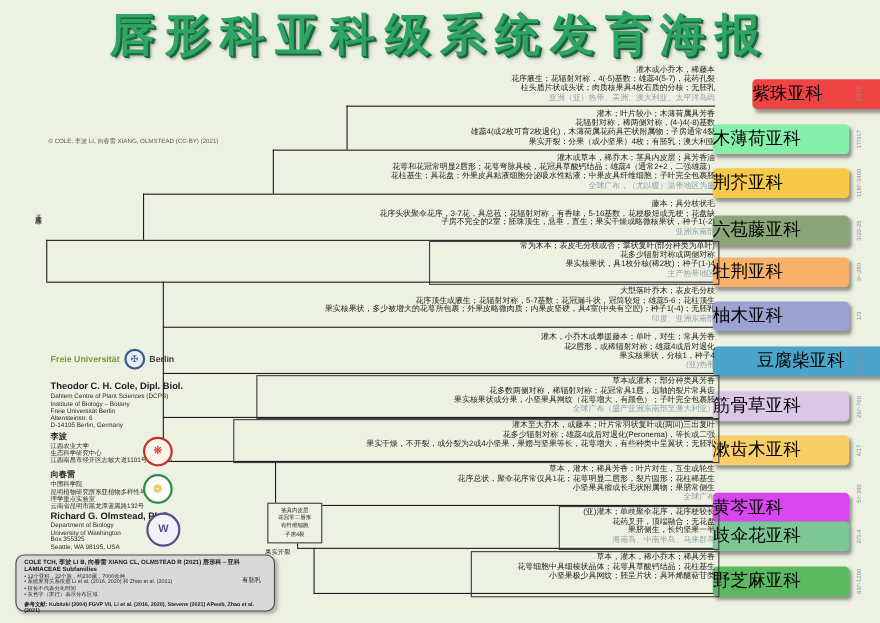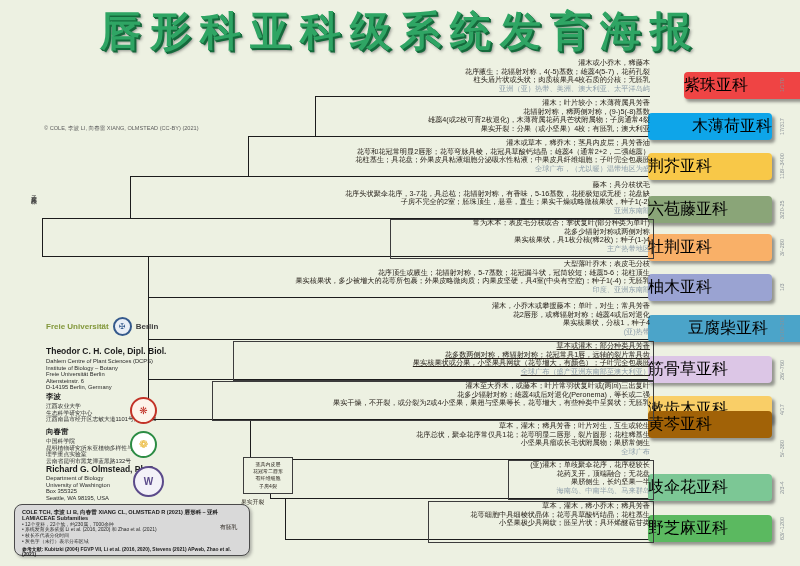--- a/index.html
+++ b/index.html
@@ -87,21 +87,21 @@
     </div>
   <div id="ann-layer">
       <div class="ann" style="top: 59.4px;">
         <div>灌木或小乔木，稀藤本</div>
         <div>花序腋生；花辐射对称，4(-5)基数；雄蕊4(5-7)，花药孔裂</div>
         <div>柱头盾片状或头状；肉质核果具4枚石质的分核；无胚乳</div>
         <div class="dist">亚洲（亚）热带、美洲、澳大利亚、太平洋岛屿</div>
       </div>
       <div class="ann" style="top: 99.4px;">
         <div>灌木；叶片较小；木薄荷属具芳香</div>
-        <div>花辐射对称，稀两侧对称，(9-)5(-8)基数</div>
+        <div>花辐射对称，稀两侧对称，(4-)4(-8)基数</div>
         <div>雄蕊4(或2枚可育2枚退化)，木薄荷属花药具芒状附属物；子房通常4裂</div>
         <div>果实开裂：分果（或小坚果）4枚；有胚乳；澳大利亚</div>
       </div>
       <div class="ann" style="top: 139.4px;">
         <div>灌木或草本，稀乔木；茎具内皮层；具芳香油</div>
         <div>花萼和花冠常明显2唇形；花萼弯脉具棱，花冠具草酸钙结晶；雄蕊4（通常2+2，二强雄蕊）</div>
         <div>花柱基生；具花盘；外果皮具粘液细胞分泌吸水性粘液；中果皮具纤维细胞；子叶完全包裹胚</div>
         <div class="dist">全球广布，（尤以暖）温带地区为盛</div>
       </div>
       <div class="ann" style="top: 181.4px;">
@@ -121,21 +121,21 @@
         <div>花序顶生或腋生；花辐射对称，5-7基数；花冠漏斗状，冠筒较短；雄蕊5-6；花柱顶生</div>
         <div>果实核果状，多少被增大的花萼所包裹；外果皮略微肉质；内果皮坚硬，具4室(中央有空腔)；种子1(-4)；无胚乳</div>
         <div class="dist">印度、亚洲东南部</div>
       </div>
       <div class="ann" style="top: 302.4px;">
         <div>灌木，小乔木或攀援藤本；单叶，对生；常具芳香</div>
         <div>花2唇形，或稀辐射对称；雄蕊4或后对退化</div>
         <div>果实核果状，分核1，种子4</div>
         <div class="dist">(亚)热带</div>
       </div>
-      <div class="ann" style="top: 342.4px; text-decoration: underline;">
+      <div class="ann" style="top: 342.4px;">
         <div>草本或灌木；部分种类具芳香</div>
         <div>花多数两侧对称，稀辐射对称；花冠常具1唇，远轴的裂片常具齿</div>
         <div>果实核果状或分果，小坚果具网纹（花萼增大，有颜色）；子叶完全包裹胚</div>
         <div class="dist">全球广布（盛产亚洲东南部至澳大利亚）</div>
       </div>
       <div class="ann" style="top: 382.4px;">
         <div>灌木至大乔木，或藤本；叶片常羽状复叶或(两回)三出复叶</div>
         <div>花多少辐射对称；雄蕊4或后对退化(Peronema)，等长或二强</div>
         <div>果实干燥，不开裂，或分裂为2或4小坚果，果翅与坚果等长，花萼增大，有些种类中呈翼状；无胚乳</div>
       </div>
@@ -155,21 +155,21 @@
         <div>草本，灌木，稀小乔木；稀具芳香</div>
         <div>花萼细胞中具细棱状晶体；花萼具草酸钙结晶；花柱基生</div>
         <div>小坚果极少具网纹；胚呈片状；具环烯醚萜苷类</div>
       </div>
     </div>
   <div id="leaf-layer">
       <div class="sf-box" style="top: 72px; background: #ef4444; margin-left: 36px;">
         <div>紫珠亚科</div>
       </div>
       <div class="sf-count" style="top: 72px;">1/170</div>
-      <div class="sf-box" style="top: 113px; background: #0ea5e9; justify-content: flex-end;">
+      <div class="sf-box" style="top: 113px; background: #86efac;">
         <div>木薄荷亚科</div>
       </div>
       <div class="sf-count" style="top: 113px;">17/317</div>
       <div class="sf-box" style="top: 153px; background: rgb(248, 200, 72);">
         <div>荆芥亚科</div>
       </div>
       <div class="sf-count" style="top: 153px;">118/~3400</div>
       <div class="sf-box" style="top: 196px; background: rgb(138, 165, 120);">
         <div>六苞藤亚科</div>
       </div>
@@ -187,21 +187,21 @@
       </div>
       <div class="sf-count" style="top: 315px;">3/100-200</div>
       <div class="sf-box" style="top: 356px; background: rgb(220, 198, 230);">
         <div>筋骨草亚科</div>
       </div>
       <div class="sf-count" style="top: 356px;">26/~760</div>
       <div class="sf-box" style="top: 396px; background: rgb(249, 206, 103);">
         <div>漱齿木亚科</div>
       </div>
       <div class="sf-count" style="top: 396px;">4/17</div>
-      <div class="sf-box" style="top: 411px; background: #a16207; text-align: right;">
+      <div class="sf-box" style="top: 448px; background: #d946ef; text-align: right;">
         <div>黄芩亚科</div>
       </div>
       <div class="sf-count" style="top: 435px;">5/~380</div>
       <div class="sf-box" style="top: 474px; background: rgb(124, 199, 149);">
         <div>歧伞花亚科</div>
       </div>
       <div class="sf-count" style="top: 474px;">2/3-4</div>
       <div class="sf-box" style="top: 515px; background: rgb(91, 185, 96);">
         <div>野芝麻亚科</div>
       </div>

